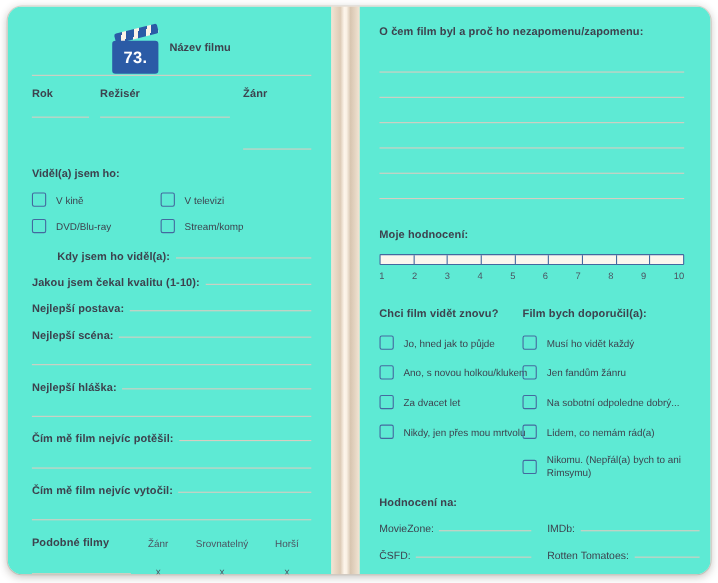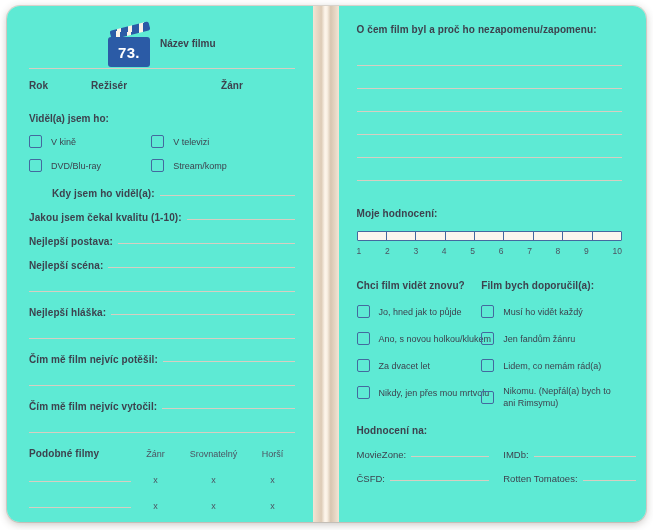--- a/index.html
+++ b/index.html
@@ -37,21 +37,21 @@
   .clapper-body{
     position:absolute;left:0;top:15px;width:42px;height:30px;border-radius:3px;
     background:#2b5ba6;display:flex;align-items:center;justify-content:center;
   }
   .clapper-num{color:#ffffff;font-size:15px;font-weight:700;letter-spacing:.3px;}
   .title-label{font-size:10px;font-weight:700;margin-top:16px;}
   .full-line{border-bottom:1px solid #d7cec1;}
 
   
   .fields-row{display:flex;margin-top:11px;}
-  .field{display:flex;flex-direction:row;}
+  .field{display:flex;flex-direction:column;}
   .field .f-line{border-bottom:1px solid #d7cec1;margin-top:15px;}
   .f-rok{width:52px;margin-right:10px;}
   .f-rez{width:118px;margin-right:12px;}
   .f-zanr{flex:1;gap:29px;}
 
   .section-head{font-size:10px;font-weight:700;margin-top:17px;}
   .chk-grid{display:grid;grid-template-columns:46% 54%;row-gap:11px;margin-top:11px;}
   .chk-item{display:flex;align-items:center;}
   .chk{width:11px;height:11px;border:1.6px solid #44699f;border-radius:2px;flex:0 0 11px;background:transparent;}
   .chk-label{font-size:9px;font-weight:500;margin-left:9px;white-space:nowrap;}
@@ -256,20 +256,24 @@
         <div class="chk-item">
           <span class="chk"></span>
           <span class="chk-label">Musí ho vidět každý</span>
         </div>
         <div class="chk-item">
           <span class="chk"></span>
           <span class="chk-label">Jen fandům žánru</span>
         </div>
         <div class="chk-item">
           <span class="chk"></span>
+          <span class="chk-label">Na sobotní odpoledne dobrý...</span>
+        </div>
+        <div class="chk-item">
+          <span class="chk"></span>
           <span class="chk-label">Lidem, co nemám rád(a)</span>
         </div>
         <div class="chk-item">
           <span class="chk"></span>
           <span class="chk-label wrap">Nikomu. (Nepřál(a) bych to ani Rimsymu)</span>
         </div>
       </div>
     </div>
 
     <div class="lbl" style="margin-top:16px">Hodnocení na:</div>

